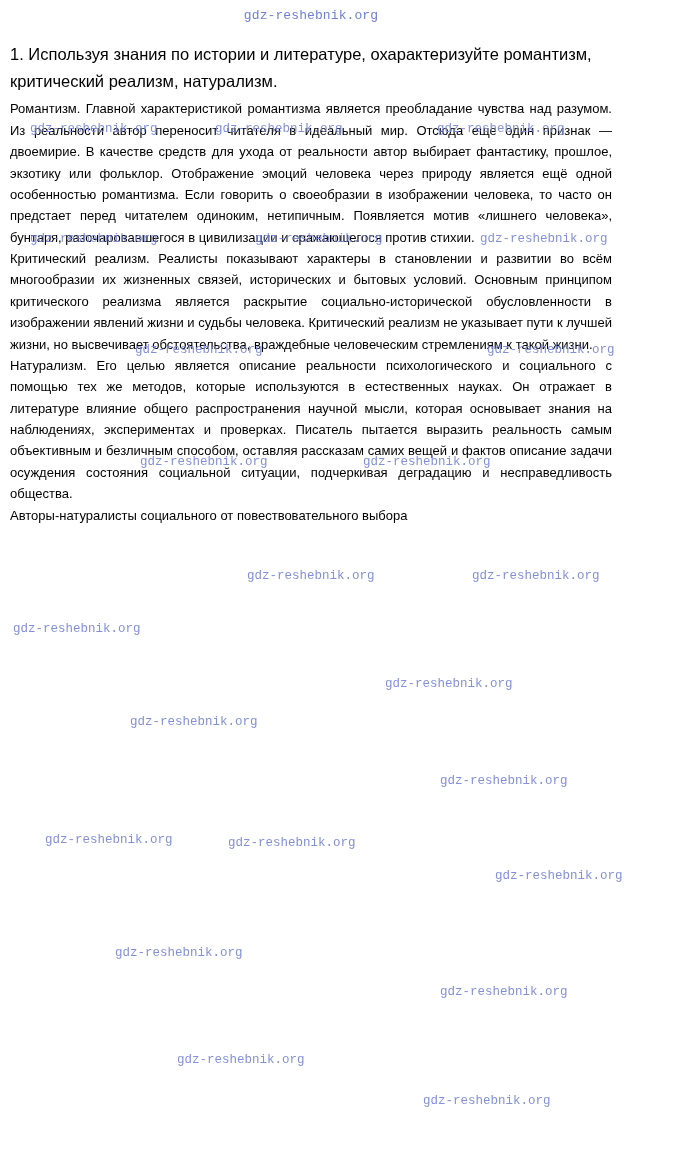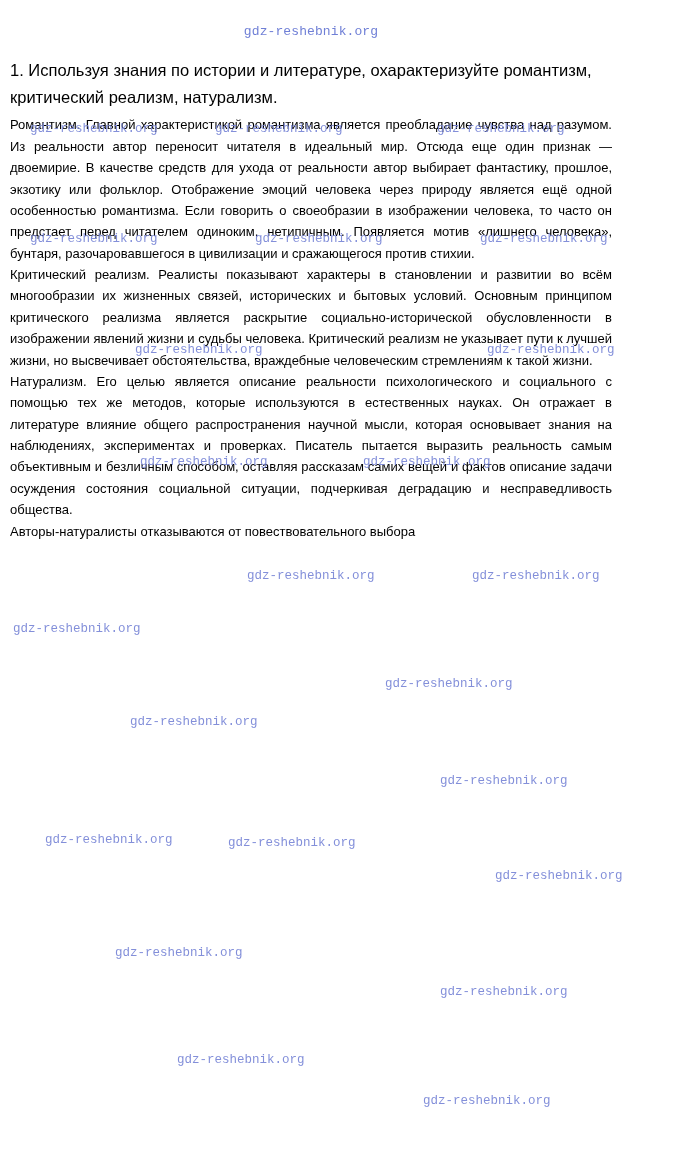--- a/index.html
+++ b/index.html
@@ -13,21 +13,21 @@
     position: relative;
     overflow: hidden;
     font-family: "Liberation Sans", sans-serif;
     color: #000000;
   }
   .page {
     position: relative;
     width: 622px;
     height: 1168px;
     box-sizing: border-box;
-    padding: 16px 6px;
+    padding: 0 6px;
   }
   .top-watermark {
     text-align: center;
     color: #6f7fd6;
     font-size: 13px;
     font-family: "Liberation Mono", monospace;
     letter-spacing: 0.1px;
     padding-top: 8px;
     padding-bottom: 10px;
     font-weight: 400;
@@ -78,21 +78,21 @@
 
 <div class="page">
 
   <div class="top-watermark">gdz-reshebnik.org</div>
 
   <div class="content">
     <h1 class="task-title">1. Используя знания по истории и литературе, охарактеризуйте романтизм, критический реализм, натурализм.</h1>
     <p class="para">Романтизм. Главной характеристикой романтизма является преобладание чувства над разумом. Из реальности автор переносит читателя в идеальный мир. Отсюда еще один признак — двоемирие. В качестве средств для ухода от реальности автор выбирает фантастику, прошлое, экзотику или фольклор. Отображение эмоций человека через природу является ещё одной особенностью романтизма. Если говорить о своеобразии в изображении человека, то часто он предстает перед читателем одиноким, нетипичным. Появляется мотив «лишнего человека», бунтаря, разочаровавшегося в цивилизации и сражающегося против стихии.</p>
     <p class="para spaced">Критический реализм. Реалисты показывают характеры в становлении и развитии во всём многообразии их жизненных связей, исторических и бытовых условий. Основным принципом критического реализма является раскрытие социально-исторической обусловленности в изображении явлений жизни и судьбы человека. Критический реализм не указывает пути к лучшей жизни, но высвечивает обстоятельства, враждебные человеческим стремлениям к такой жизни.</p>
     <p class="para spaced">Натурализм. Его целью является описание реальности психологического и социального с помощью тех же методов, которые используются в естественных науках. Он отражает в литературе влияние общего распространения научной мысли, которая основывает знания на наблюдениях, экспериментах и проверках. Писатель пытается выразить реальность самым объективным и безличным способом, оставляя рассказам самих вещей и фактов описание задачи осуждения состояния социальной ситуации, подчеркивая деградацию и несправедливость общества.</p>
-    <p class="para spaced">Авторы-натуралисты отказываются от повествовательного выбора</p>
+    <p class="para spaced">Авторы-натуралисты социального от повествовательного выбора</p>
   </div>
 
   <div class="wm-layer">
       <span class="wm" style="left: 30px; top: 122px; color: rgb(125, 138, 216);">gdz-reshebnik.org</span>
       <span class="wm" style="left: 215px; top: 122px; color: rgb(125, 138, 216);">gdz-reshebnik.org</span>
       <span class="wm" style="left: 437px; top: 122px; color: rgb(125, 138, 216);">gdz-reshebnik.org</span>
       <span class="wm" style="left: 30px; top: 232px; color: rgb(125, 138, 216);">gdz-reshebnik.org</span>
       <span class="wm" style="left: 255px; top: 232px; color: rgb(125, 138, 216);">gdz-reshebnik.org</span>
       <span class="wm" style="left: 480px; top: 232px; color: rgb(125, 138, 216);">gdz-reshebnik.org</span>
       <span class="wm" style="left: 135px; top: 343px; color: rgb(125, 138, 216);">gdz-reshebnik.org</span>

